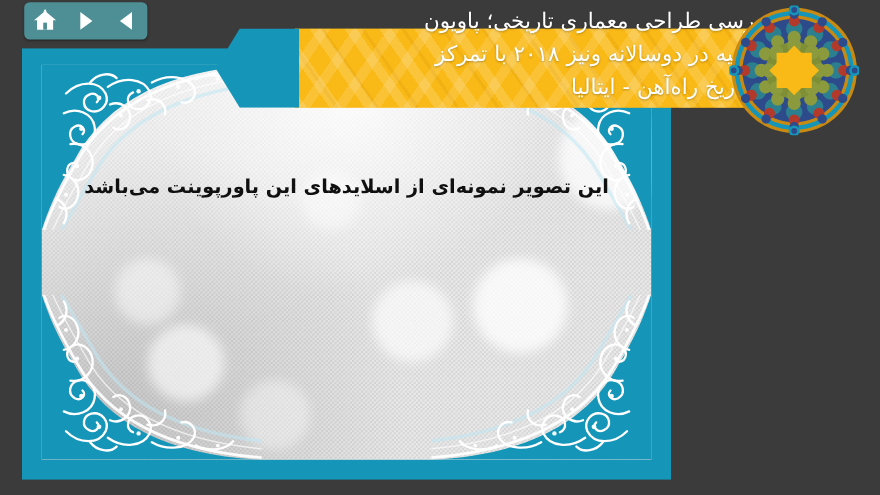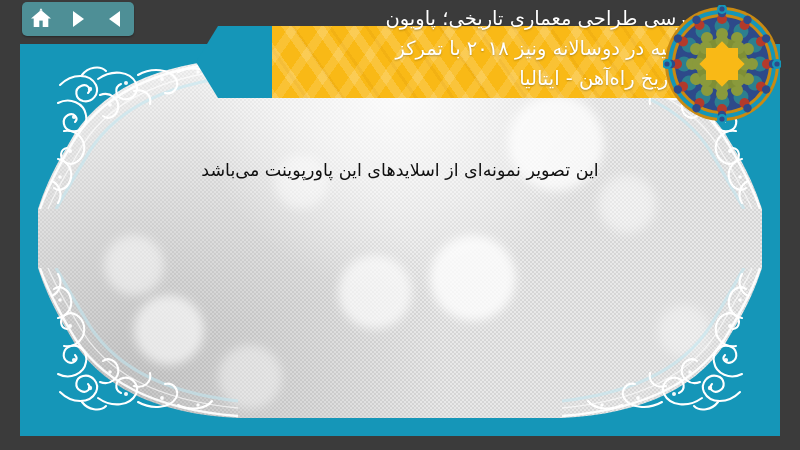--- a/index.html
+++ b/index.html
@@ -60,24 +60,25 @@
     box-sizing:border-box;
   }
 
   
   .medallion{
     position:absolute;left:663px;top:5px;width:118px;height:118px;z-index:35;
   }
 
   
   .slide-frame{
-    position:absolute;left:20px;top:44px;width:760px;height:392px;
+    position:absolute;left:20px;top:44px;width:590px;height:392px;
     background:#1596b8;
     z-index:10;
     overflow:hidden;
+    font-weight:bold;
   }
   .slide-inner{
     position:absolute;left:18px;top:15px;right:18px;bottom:18px;
     background:#e9e9e9;
     overflow:hidden;
   }
   
   .tex{
     position:absolute;inset:0;
     background-image:

